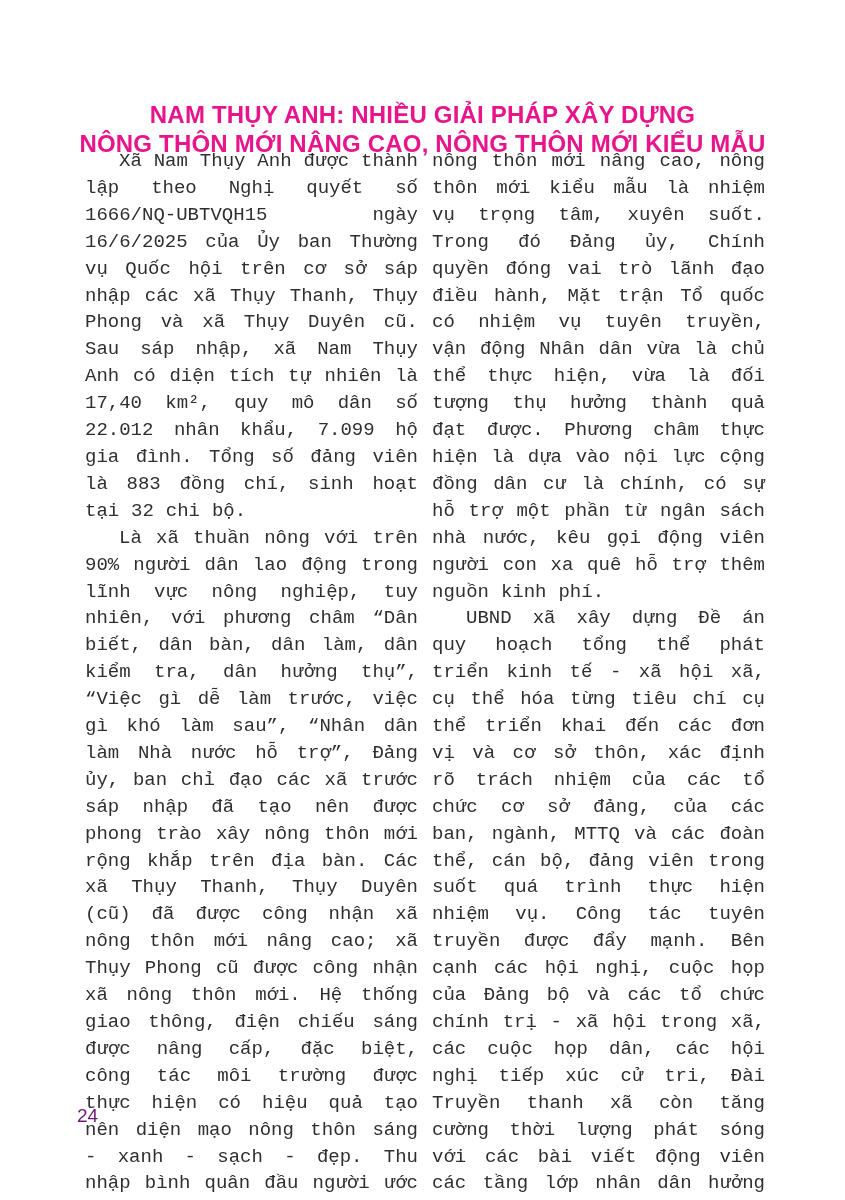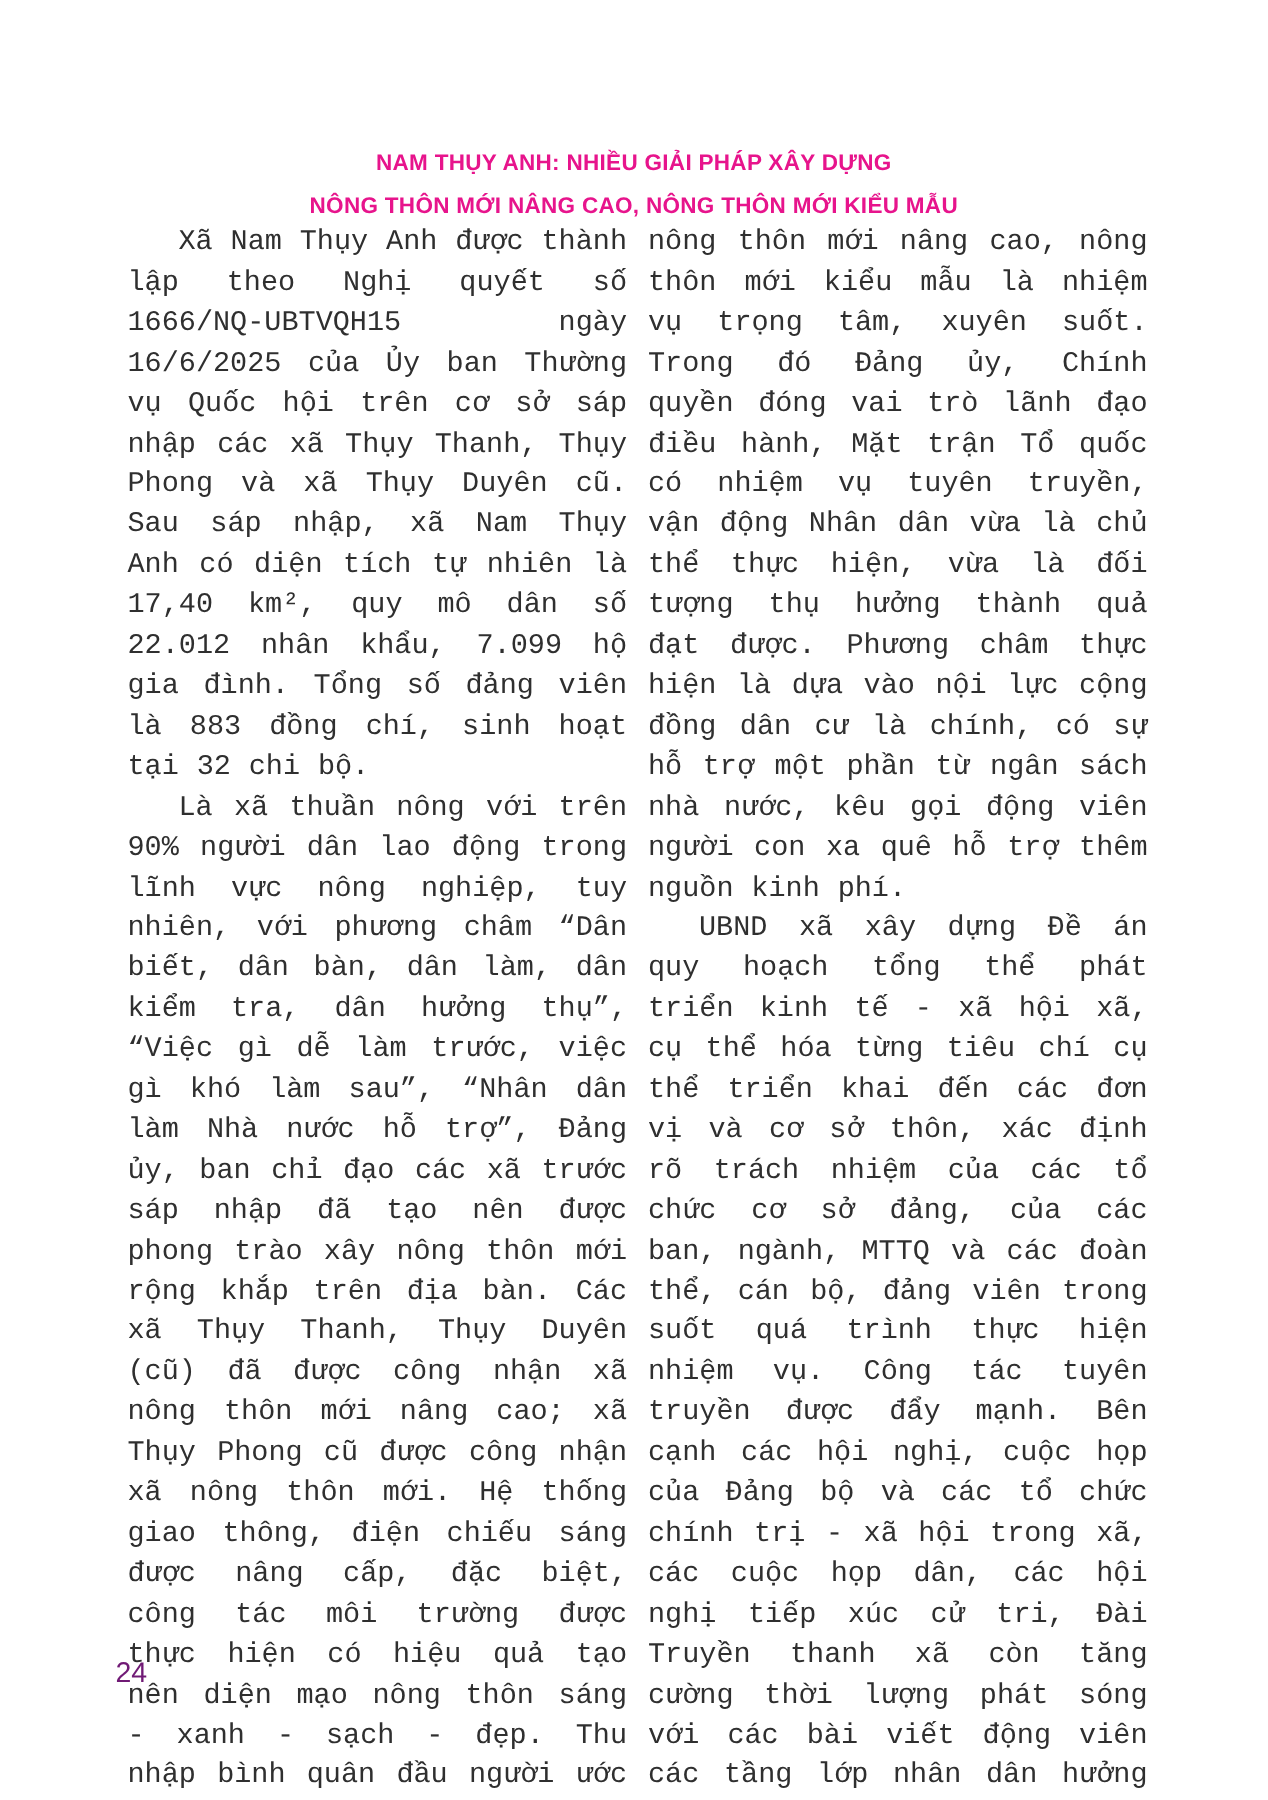--- a/index.html
+++ b/index.html
@@ -16,21 +16,21 @@
     font-family: "Liberation Sans", "DejaVu Sans", sans-serif;
   }
   .article-title {
     position: absolute;
     top: 84px;
     left: 0;
     width: 845px;
     text-align: center;
     color: #E7148C;
     font-weight: bold;
-    font-size: 15px;
+    font-size: 24px;
     line-height: 29px;
     letter-spacing: 0.2px;
   }
   .columns {
     position: absolute;
     top: 148px;
     left: 85px;
     width: 680px;
     display: flex;
     gap: 14px;

